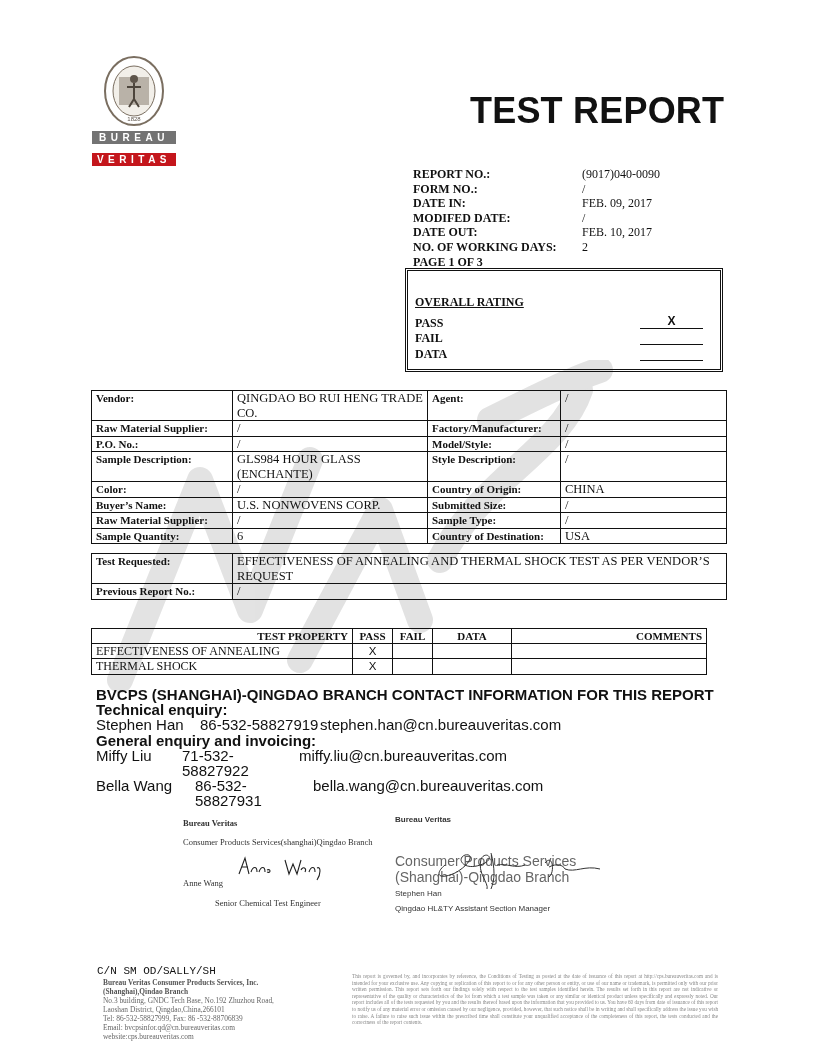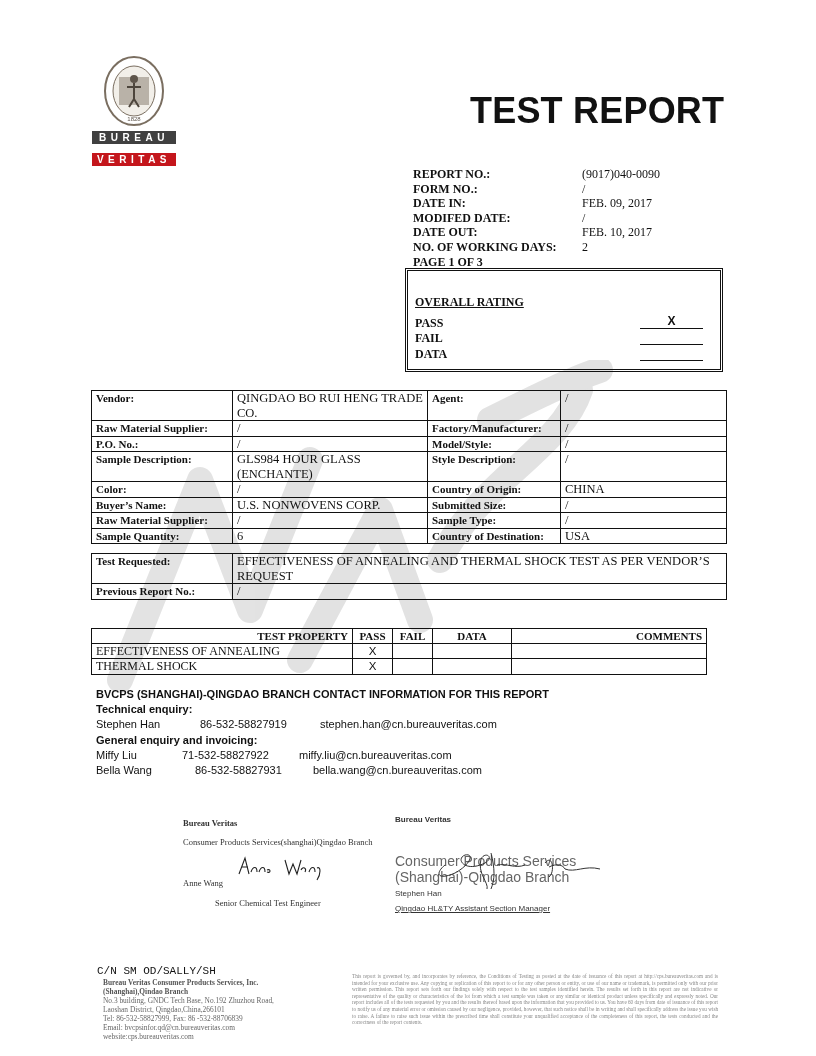--- a/index.html
+++ b/index.html
@@ -6,21 +6,21 @@
   body { width: 816px; height: 1056px; position: relative; overflow: hidden; color: #111; }
   .serif { font-family: "Liberation Serif", "DejaVu Serif", serif; }
   .sans { font-family: "Liberation Sans", "DejaVu Sans", sans-serif; }
   .mono { font-family: "Liberation Mono", "DejaVu Sans Mono", monospace; }
   .abs { position: absolute; }
 
   
   #logo { left: 92px; top: 55px; width: 84px; }
   #logo .seal { width: 62px; height: 72px; margin: 0 auto; }
   #logo .band { height: 13px; line-height: 13px; font-size: 10px; letter-spacing: 4.5px; text-align: center; color: #fff; font-weight: bold; }
-  #logo .band.grey { background: #404040; margin-top: 4px; }
+  #logo .band.grey { background: #737373; margin-top: 4px; }
   #logo .band.red { background: #c4161c; margin-top: 9px; }
 
   #title { left: 470px; top: 90px; font-size: 36px; font-weight: bold; letter-spacing: 0.2px; }
 
   
   #meta { left: 413px; top: 167px; font-size: 12px; line-height: 14.6px; }
   #meta .row { display: flex; }
   #meta .k { width: 169px; font-weight: bold; }
   #meta .v { }
 
@@ -40,21 +40,21 @@
   #req { left: 91px; top: 553px; width: 636px; font-size: 11.5px; line-height: 14.5px; }
   #req td.lab { font-weight: bold; font-size: 11px; }
   #req td.val { font-size: 12.5px; }
 
   #tests { left: 91px; top: 628px; width: 616px; font-size: 12px; line-height: 14.2px; }
   #tests th { font-weight: bold; font-size: 11px; text-align: right; }
   #tests th.c, #tests td.c { text-align: center; }
   #tests td.x { font-family: "Liberation Sans", "DejaVu Sans", sans-serif; font-size: 11.5px; text-align: center; }
 
   
-  #contact { left: 96px; top: 687px; font-size: 11px; line-height: 15.2px; }
+  #contact { left: 96px; top: 687px; font-size: 15px; line-height: 15.2px; }
   #contact .bold { font-weight: bold; }
   #contact .person { display: flex; }
 
   
   .sig { font-size: 8.5px; color: #333; }
   #sig1 { left: 183px; top: 818px; width: 210px; height: 95px; }
   #sig2 { left: 395px; top: 815px; width: 250px; height: 100px; }
   .sig .line { position: absolute; }
 
   
@@ -273,21 +273,21 @@
   <div class="line" style="left:16px;top:80px;padding-left:16px;">Senior Chemical Test  Engineer</div>
 </div>
 
 <div id="sig2" class="abs sig sans">
   <div class="line" style="left:0;top:0;font-weight:bold;font-size:8px;">Bureau Veritas</div>
   <div class="line" style="left:0;top:15px;font-size:14px;color:#666;margin-top:23px;">Consumer Products Services (Shanghai)-Qingdao Branch</div>
   <svg class="line" style="left:30px;top:28px;" width="220" height="50" viewBox="0 0 220 50">
     <path d="M20 22 C10 30, 12 38, 30 30 C45 22, 50 10, 40 12 C30 16, 40 30, 60 20 C70 14, 60 8, 56 16 C52 30, 64 40, 62 46 M66 10 C70 26, 70 36, 66 46 M72 22 C82 20, 90 26, 100 22 M120 20 C128 10, 130 30, 124 34 M124 24 C132 20, 138 22, 140 26 C150 30, 160 22, 175 26" stroke="#333" stroke-width="1" fill="none"></path>
   </svg>
   <div class="line" style="left:0;top:74px;font-size:8px;">Stephen Han</div>
-  <div class="line" style="left:0;top:89px;font-size:8px;text-decoration:underline;">Qingdao HL&amp;TY Assistant Section Manager</div>
+  <div class="line" style="left:0;top:89px;font-size:8px;">Qingdao HL&amp;TY Assistant Section Manager</div>
 </div>
 
 <div id="cn" class="abs mono">C/N SM OD/SALLY/SH</div>
 <div id="footer-addr" class="abs serif">
   <div class="b">Bureau Veritas Consumer Products Services, Inc.</div>
   <div class="b">(Shanghai),Qindao Branch</div>
   <div>No.3 building, GNDC Tech Base, No.192 Zhuzhou Road,</div>
   <div>Laoshan District, Qingdao,China,266101</div>
   <div>Tel: 86-532-58827999,  Fax: 86 -532-88706839</div>
   <div>Email: bvcpsinfor.qd@cn.bureauveritas.com</div>

